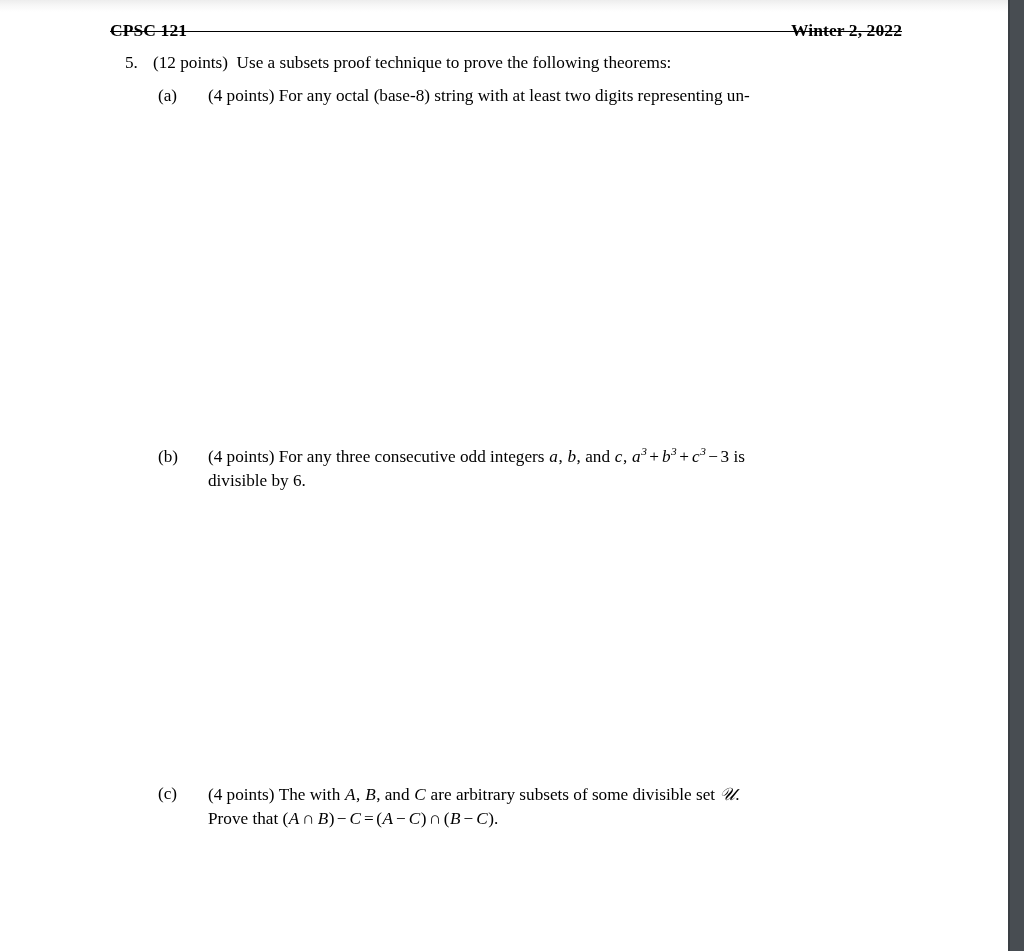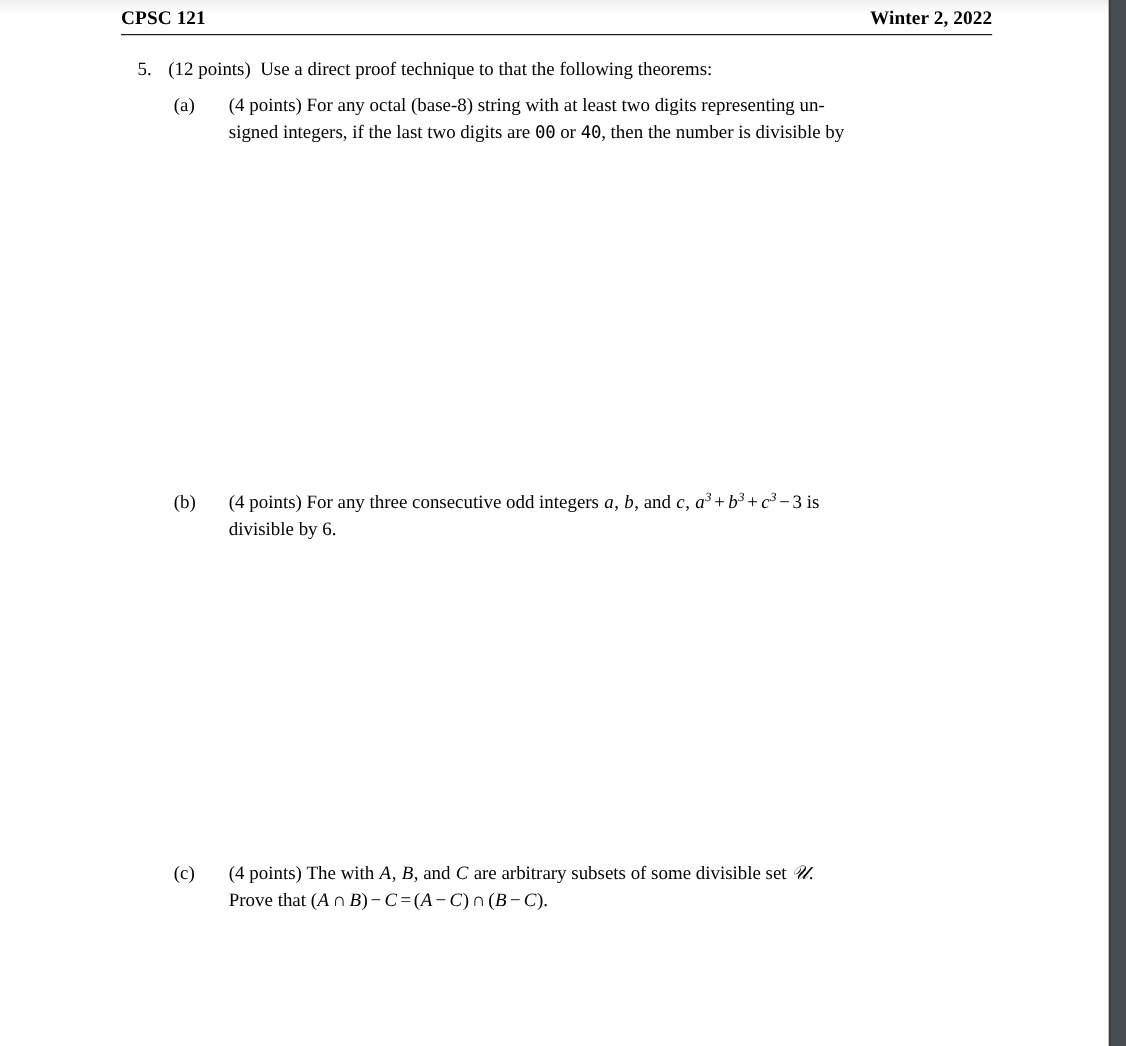--- a/index.html
+++ b/index.html
@@ -50,21 +50,21 @@
     left: 0;
     width: 1008px;
     height: 951px;
     background: #ffffff;
   }
 
   
   .page-header {
     position: absolute;
     left: 110px;
-    top: 6px;
+    top: 20px;
     width: 792px;
     display: flex;
     justify-content: space-between;
     align-items: baseline;
     font-weight: bold;
     font-size: 17.5px;
     letter-spacing: 0.1px;
   }
   .header-course { white-space: nowrap; }
   .header-term { white-space: nowrap; text-align: center; }
@@ -183,33 +183,30 @@
   <div class="page-header">
     <span class="header-course">CPSC 121</span>
     <span class="header-term">Winter 2, 2022</span>
   </div>
   <div class="header-rule"></div>
 
   <div class="question">
     <div class="question-row">
       <span class="question-label">5.</span>
       <span class="question-text">
-        <span>(12 points)</span><span>&nbsp;&nbsp;</span><span>Use a direct proof technique to that the following theorems:</span>
+        <span>(12 points)</span><span>&nbsp;&nbsp;</span><span>Use a subsets proof technique to prove the following theorems:</span>
       </span>
     </div>
   </div>
 
   <div class="subpart sub-a">
     <div class="subpart-row">
       <span class="subpart-label">(a)</span>
       <span class="subpart-body">
         <span>(4 points)</span><span>&nbsp;</span><span>For any octal (base-8) string with at least two digits representing un-</span>
-        <span class="line2">
-          <span>signed integers, if the last two digits are </span><span class="tt">00</span><span> or </span><span class="tt">40</span><span>, then the number is divisible by</span>
-        </span>
       </span>
     </div>
   </div>
   <div class="answer-space space-a"></div>
 
   <div class="subpart sub-b">
     <div class="subpart-row">
       <span class="subpart-label">(b)</span>
       <span class="subpart-body">
         <span>(4 points)</span><span>&nbsp;</span><span>For any three consecutive odd integers </span><span class="mathvar">a</span><span>, </span><span class="mathvar">b</span><span>, and </span><span class="mathvar">c</span><span>, </span><span class="nowrap"><span class="mathvar">a</span><sup class="exp">3</sup><span class="op">+</span><span class="mathvar">b</span><sup class="exp">3</sup><span class="op">+</span><span class="mathvar">c</span><sup class="exp">3</sup><span class="op">−</span><span class="mathup">3</span></span><span> is</span>

